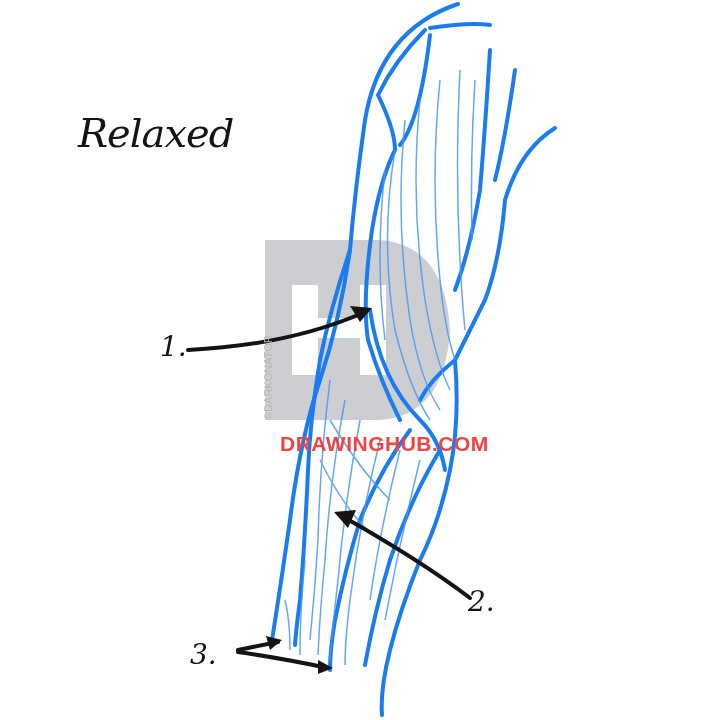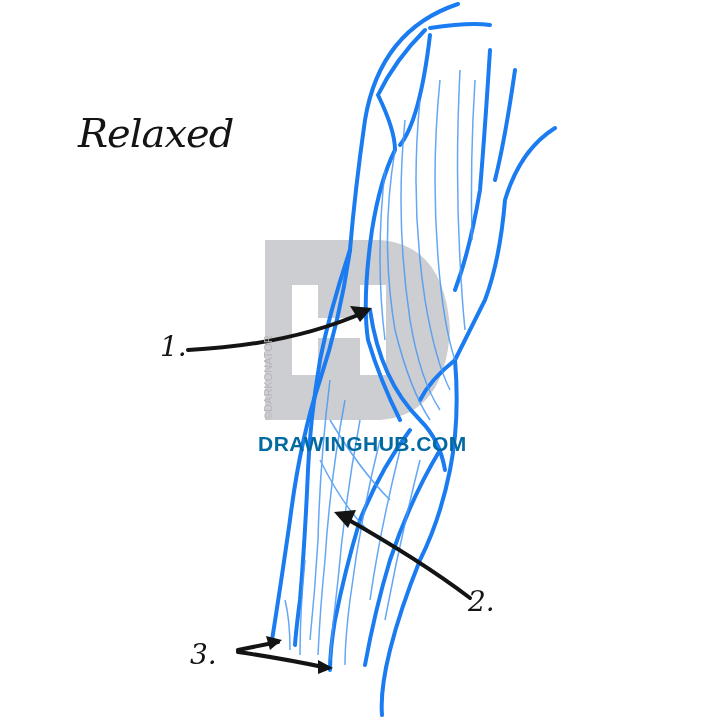--- a/index.html
+++ b/index.html
@@ -1,20 +1,20 @@
 <!DOCTYPE html>
 <html><head>
 <meta charset="utf-8">
 <style>
   html, body { margin: 0; padding: 0; background: #ffffff; }
   #stage { position: relative; width: 720px; height: 720px; background: #ffffff; overflow: hidden; font-family: "DejaVu Sans", sans-serif; }
   svg { position: absolute; left: 0; top: 0; }
   .title { position: absolute; left: 78px; top: 110px; font-family: "DejaVu Serif", serif; font-style: italic; font-size: 40px; color: #141414; letter-spacing: -1px; text-align: right; }
   .label { position: absolute; font-family: "DejaVu Serif", serif; font-style: italic; font-size: 28px; color: #141414; }
-  .wm-text { position: absolute; left: 258px; top: 432px; font-family: "Liberation Sans", sans-serif; font-weight: bold; font-size: 21px; color: #0369a1; letter-spacing: 0.5px; }
+  .wm-text { position: absolute; left: 280px; top: 432px; font-family: "Liberation Sans", sans-serif; font-weight: bold; font-size: 21px; color: #ef4444; letter-spacing: 0.5px; }
   .wm-vert { position: absolute; left: 262px; top: 420px; transform-origin: left top; transform: rotate(-90deg); font-family: "Liberation Sans", sans-serif; font-size: 11px; color: #b5b6b8; white-space: nowrap; }
 </style>
 </head>
 <body>
 
 <div id="stage">
 
   <svg width="720" height="720">
     <path d="M265 240 L380 240 Q445 245 450 330 Q445 415 380 420 L265 420 Z" fill="#c8c9cc" opacity="0.9"></path>
     <rect x="292" y="285" width="26" height="90" fill="#ffffff"></rect>

